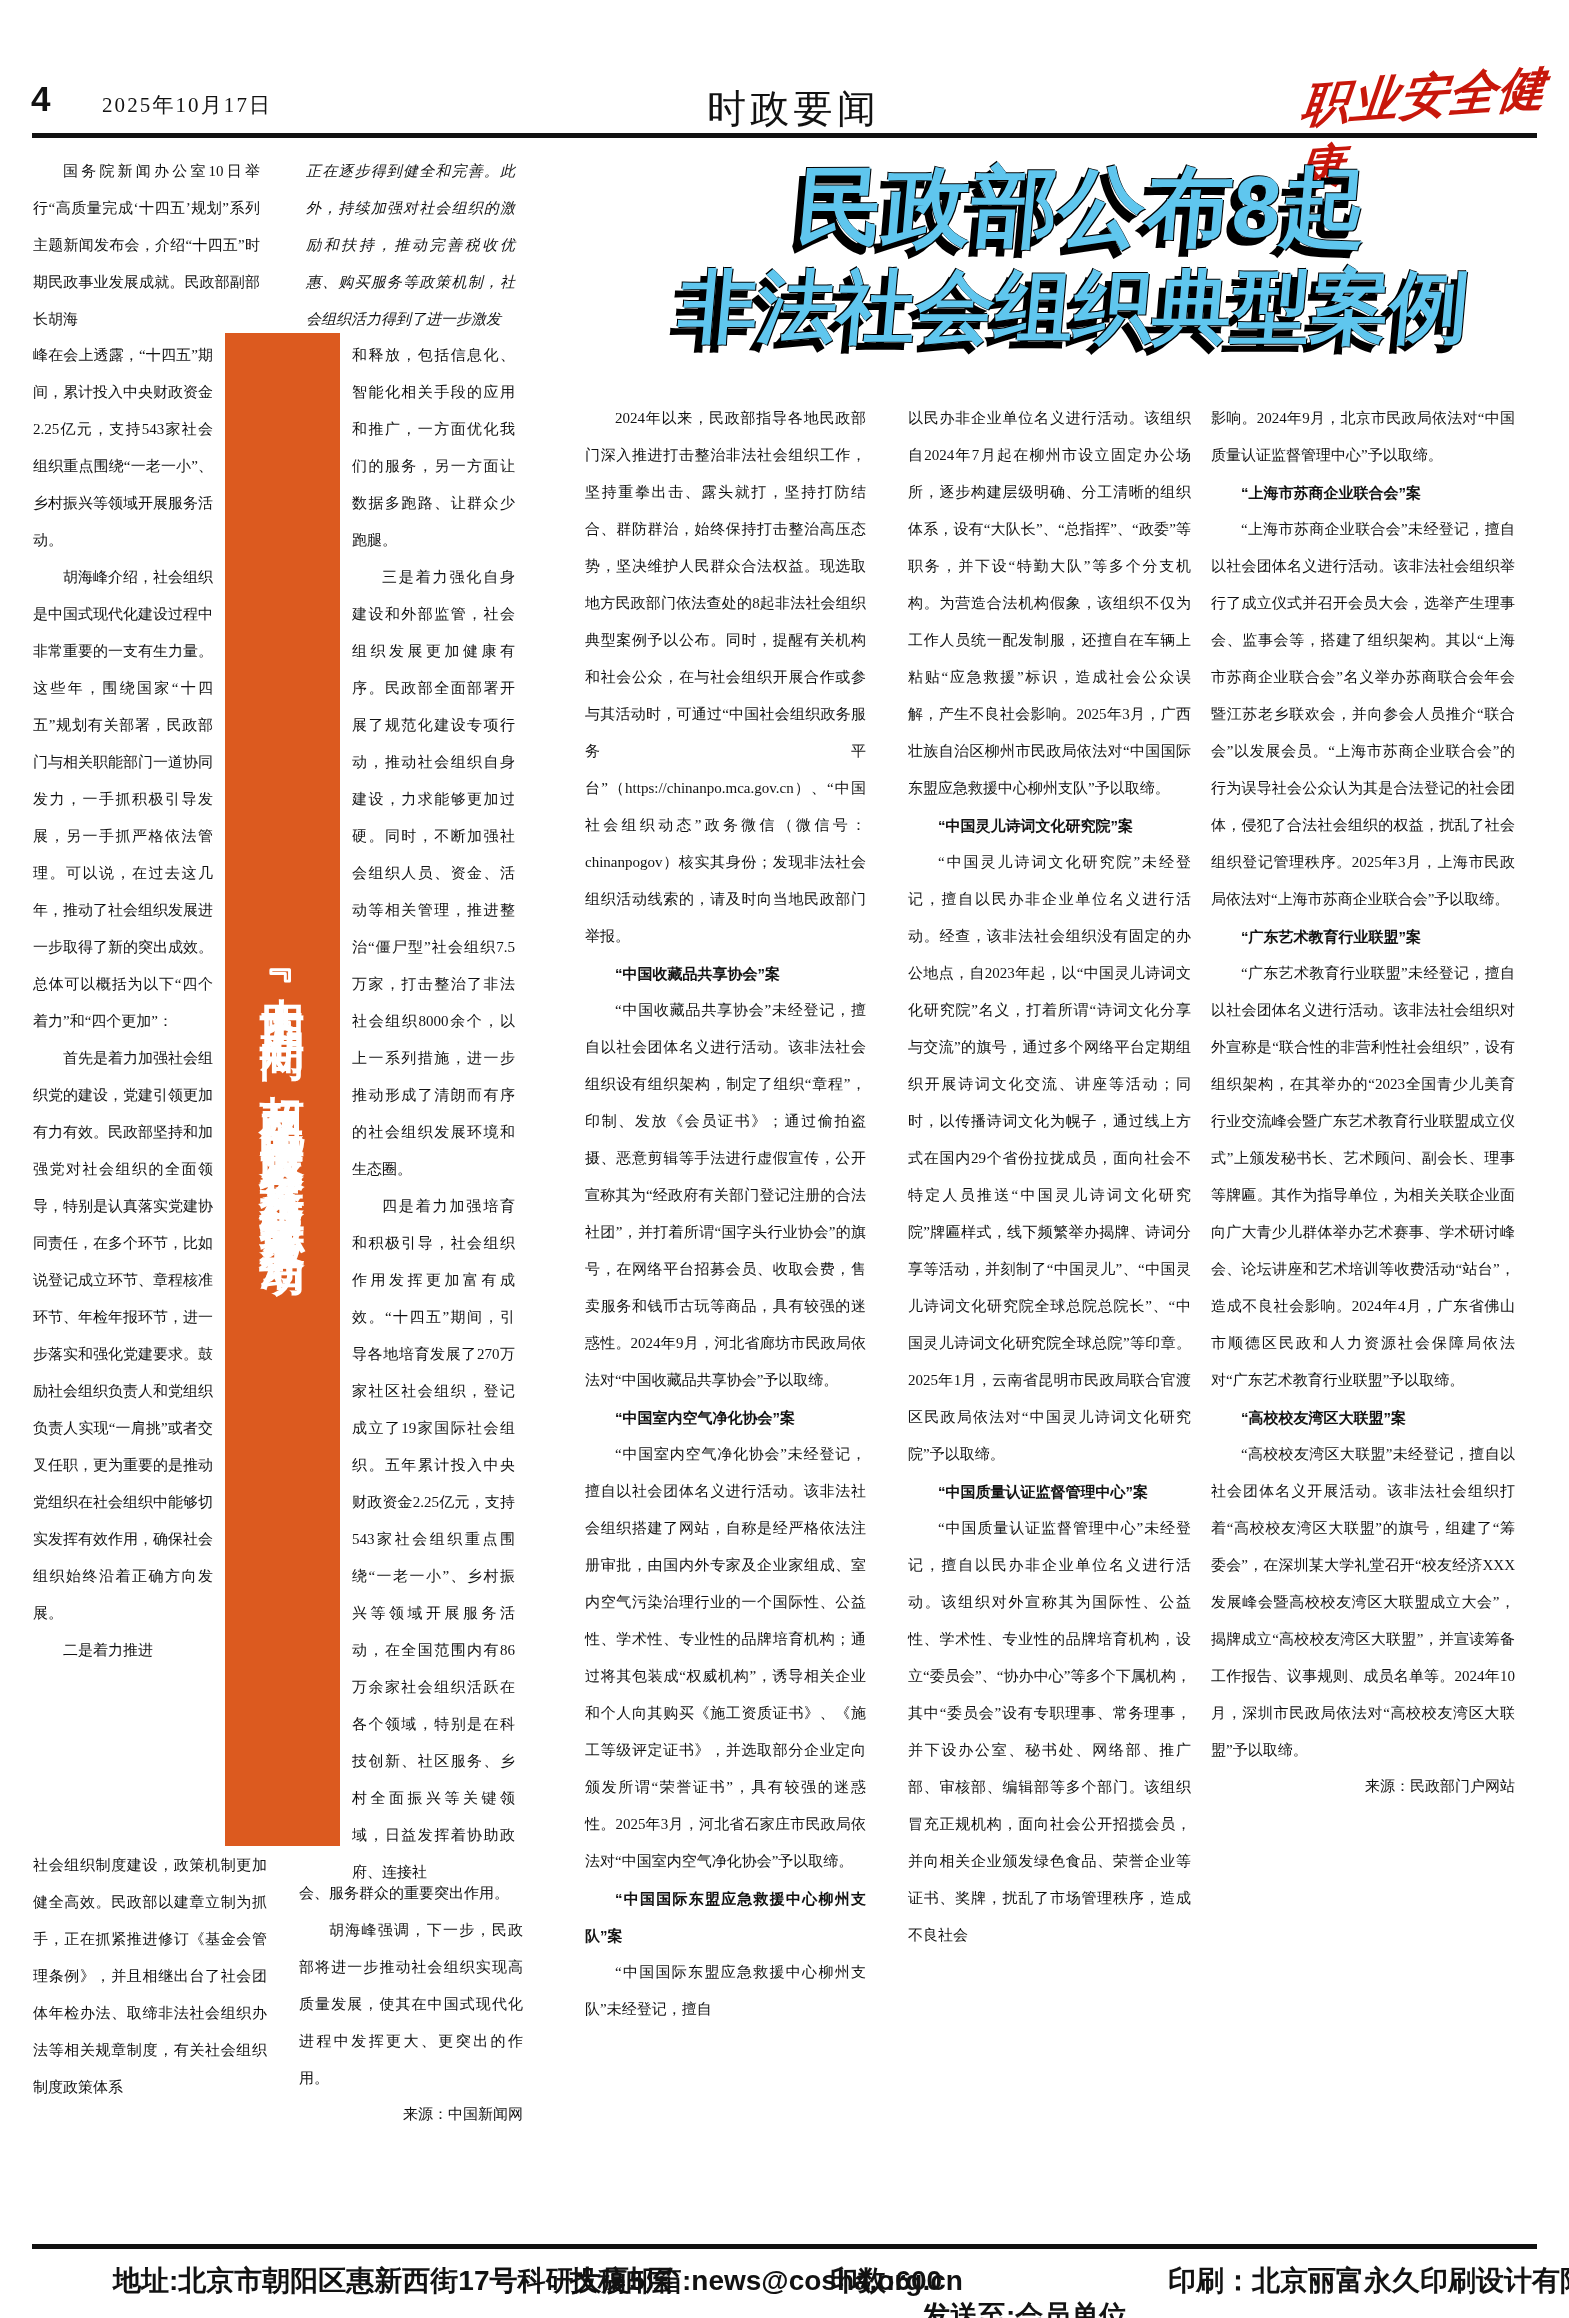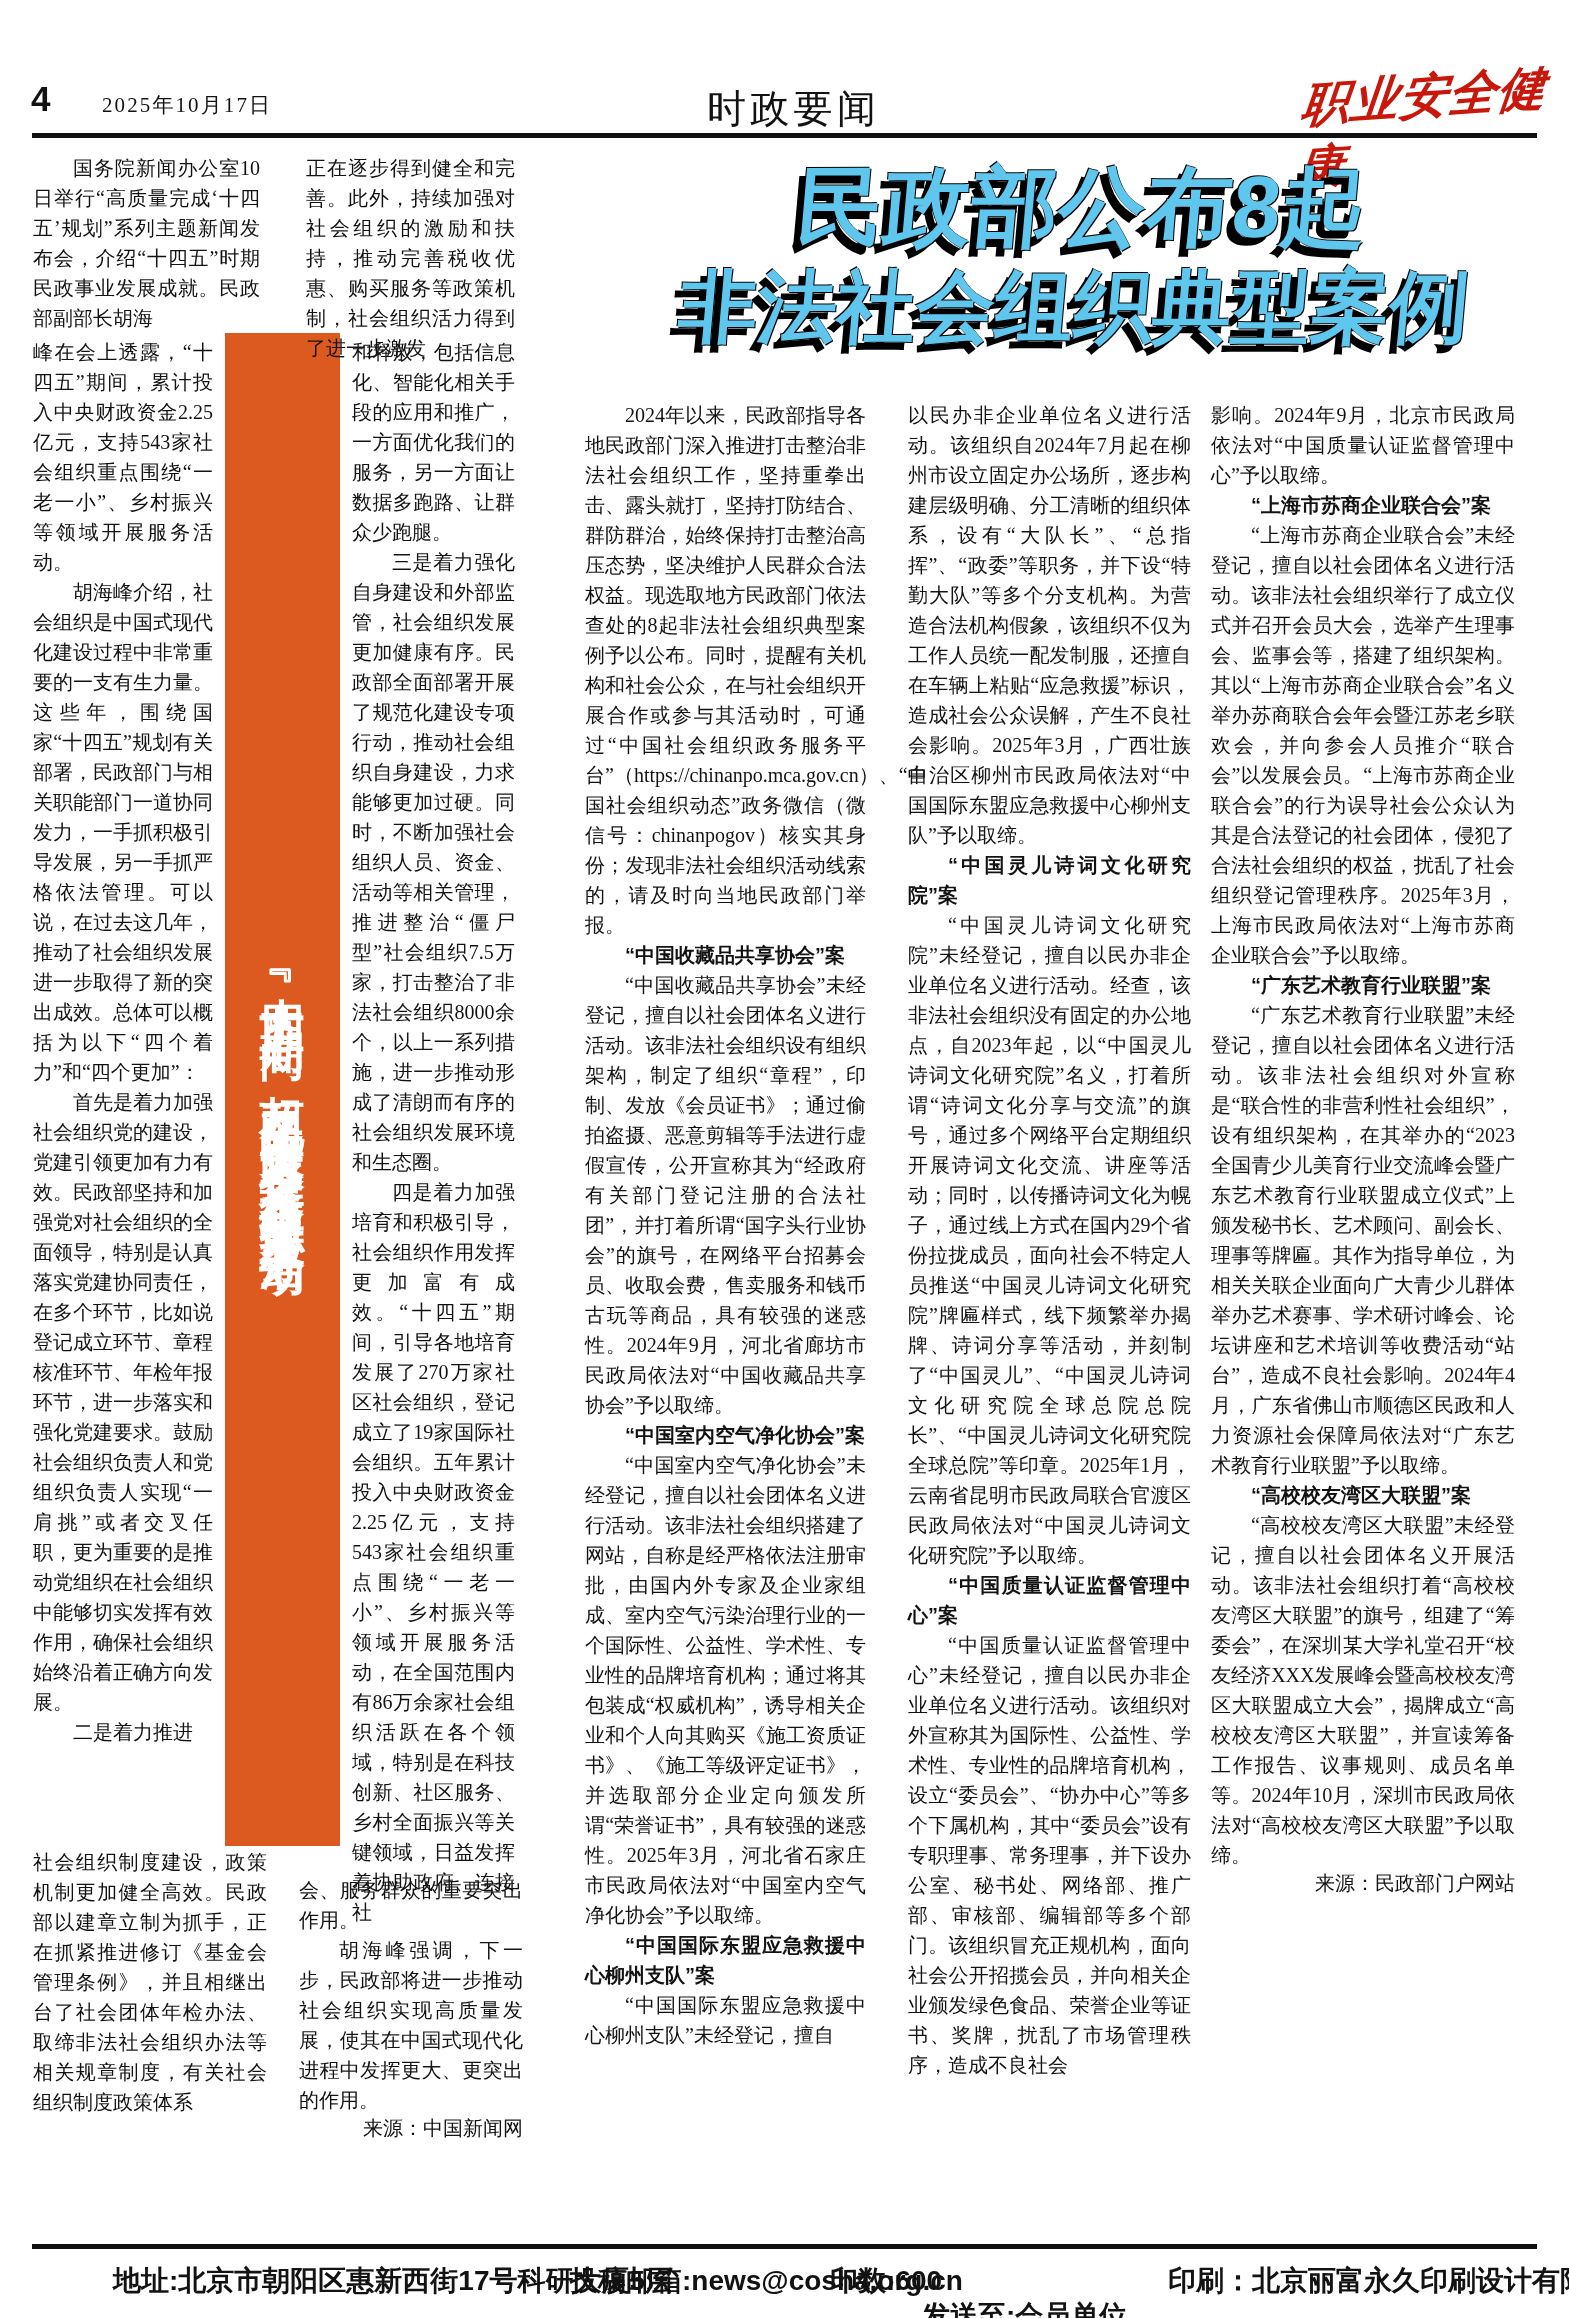--- a/index.html
+++ b/index.html
@@ -21,29 +21,29 @@
   .headline .l1{font-size:87px;line-height:102px;}
   .headline .l2{font-size:79px;line-height:97px;}
   .headline span{color:#5fc6ee;text-shadow:-7px 8px 0 #000,-1.1px -1.1px 0 #000,1.1px 1.1px 0 #000;display:block;}
   
   .banner{position:absolute;left:225px;top:333px;width:115px;height:1513px;
           display:flex;align-items:center;justify-content:center;}
   .banner-inner{writing-mode:vertical-rl;text-orientation:upright;color:#fff;
           font-family:"Liberation Sans","DejaVu Sans",sans-serif;font-weight:700;
           font-size:45px;letter-spacing:7.5px;line-height:115px;}
   
-  .col{position:absolute;text-align:justify;font-size:20px;line-height:30px;}
+  .col{position:absolute;text-align:justify;font-size:15px;line-height:37px;}
   .col p{margin:0;}
   .ind{text-indent:2em;}
   .case-h{font-family:"Liberation Sans","DejaVu Sans",sans-serif;font-weight:700;text-indent:2em;}
   .src{text-align:right;font-family:Liberation Mono, monospace;}
   #col1top{left:33px;top:153px;width:227px;}
   #col1mid{left:33px;top:337px;width:180px;}
   #col1bot{left:33px;top:1847px;width:234px;}
-  #col2top{left:306px;top:153px;width:209px;}
+  #col2top{left:306px;top:153px;width:209px;font-style:italic;}
   #col2mid{left:352px;top:337px;width:163px;}
   #col2bot{left:299px;top:1847px;width:224px;margin-top:28px;}
   #col3{left:585px;top:400px;width:281px;}
   #col4{left:908px;top:400px;width:283px;}
   #col5{left:1211px;top:400px;width:304px;}
   
   .frule{position:absolute;left:32px;top:2244px;width:1505px;height:5.4px;background:#111;}
   .footer span{position:absolute;top:2262px;font-family:"Liberation Sans","DejaVu Sans",sans-serif;
                font-weight:700;font-size:28px;white-space:nowrap;}
   #f-addr{left:113px;} #f-mail{left:570px;} #f-count{left:830px;} #f-send{left:922px;margin-top:35px;} #f-print{left:1168px;}

